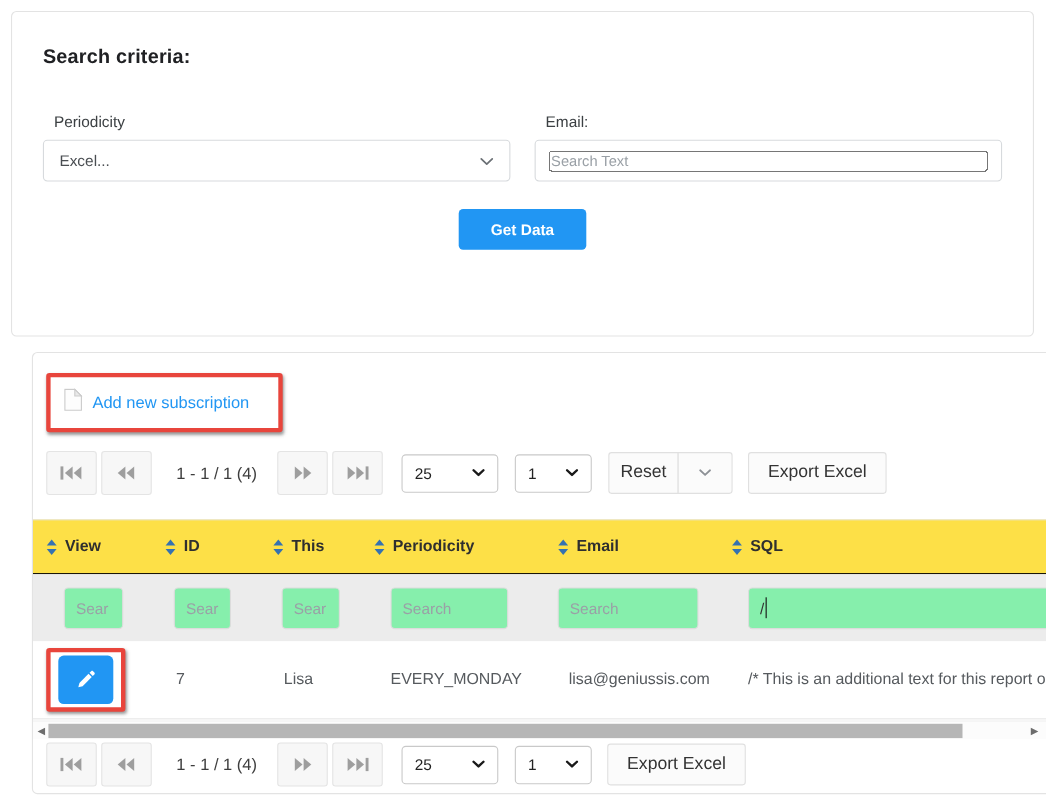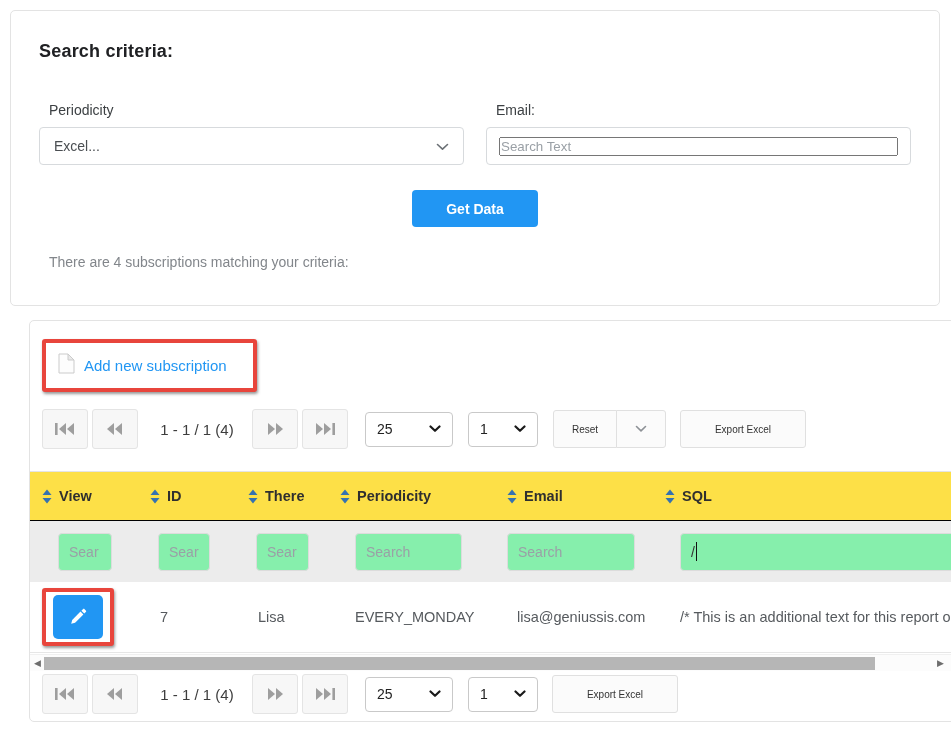--- a/index.html
+++ b/index.html
@@ -12,21 +12,21 @@
   #search-panel { margin-top: 10px; height: 296px; padding: 30px 28px 0 28px; }
   .panel-title { font-size: 18px; font-weight: bold; color: #202124; letter-spacing: .2px; }
   .form-row { display: flex; gap: 22px; margin-top: 40px; }
   .field { width: 430px; }
   .field-label { font-size: 14px; color: #3c4043; padding-left: 10px; margin-bottom: 9px; }
   .control { height: 38px; border: 1px solid #d7dadd; border-radius: 4px; background: #fff;
     display: flex; align-items: center; padding: 0 14px; font-size: 14px; }
   .select-control { justify-content: space-between; color: #4a4e52; cursor: pointer; }
   input.text-control { width: 100%; outline: none; color: #3c4043; }
   input::placeholder { color: #9aa0a6; opacity: 1; }
-  .btn-primary { display: block; margin: 25px auto 0; width: 126px; height: 37px;
+  .btn-primary { display: block; margin: 25px auto 0; width: 116px; height: 37px;
     background: #2196f3; color: #fff; border: none; border-radius: 4px;
     font-size: 14px; font-weight: bold; font-family: "Liberation Sans", sans-serif; cursor: pointer; }
   .results-note { margin-top: 27px; padding-left: 10px; font-size: 14px; color: #82868b; }
 
   
   #grid-panel { margin-top: 14px; height: 402px; padding-top: 18px; overflow: hidden; margin-left: 29px; }
   .hl-box { border: 4px solid #e8453c; border-radius: 3px; box-shadow: 1px 2px 3px rgba(70,70,70,.55); }
   #add-box { display: inline-flex; align-items: center; gap: 9px; margin-left: 12px;
     padding: 10px 26px 10px 12px; background: #fff; cursor: pointer; }
   .add-link { color: #2196f3; font-size: 15px; font-weight: 500; }
@@ -36,21 +36,21 @@
     border-radius: 3px; display: flex; align-items: center; justify-content: center;
     margin-right: 4px; cursor: pointer; }
   .range-text { width: 96px; text-align: center; font-size: 15px; color: #3d3d3d; margin: 0 7px; }
   .select-box { height: 35px; background: #fff; border: 1px solid #c9c9c9; border-radius: 4px;
     display: flex; align-items: center; justify-content: space-between; padding: 0 11px;
     font-size: 14px; color: #222; cursor: pointer; }
   .size-select { width: 88px; margin-left: 13px; }
   .page-select { width: 70px; margin-left: 15px; }
   .btn-group { display: flex; margin-left: 15px; }
   .flat-btn { height: 38px; background: #fbfbfb; border: 1px solid #e0e0e0;
-    font-size: 10px; color: #333; font-family: "Liberation Sans", sans-serif;
+    font-size: 16px; color: #333; font-family: "Liberation Sans", sans-serif;
     display: flex; align-items: center; justify-content: center; cursor: pointer; }
   .btn-group .flat-btn { border-radius: 0; margin-left: -1px; }
   .btn-group .flat-btn:first-child { border-radius: 3px 0 0 3px; margin-left: 0; }
   .btn-group .flat-btn:last-child { border-radius: 0 3px 3px 0; }
   .w-reset { width: 64px; } .w-csv { width: 104px; } .w-chev { width: 50px; }
   .w-excel { width: 126px; border-radius: 3px; margin-left: 14px; }
 
   .table-wrap { margin-top: 22px; width: 928px; overflow: hidden; }
   .t-row { display: flex; align-items: center; padding-left: 12px; }
   .t-head { height: 50px; background: #fde047; border-top: 1px solid #e4e4e4;
@@ -102,21 +102,20 @@
       </div>
     </div>
     <div class="field">
       <div class="field-label">Email:</div>
       <div class="control" style="padding:0 12px;">
         <input class="text-control" type="text" placeholder="Search Text" style="">
       </div>
     </div>
   </div>
   <button class="btn-primary">Get Data</button>
-  <div class="results-note">There are 4 subscriptions matching your criteria:</div>
 </div>
 
 <div class="panel" id="grid-panel">
 
   <div class="hl-box" id="add-box">
     <span>
       <svg width="17" height="21" viewBox="0 0 17 21">
           <path d="M1 1 h9 l6 6 v13 h-15 z" fill="#fdfdfd" stroke="#cbcbcb"></path>
           <path d="M10 1 l6 6 h-6 z" fill="#e9e9e9" stroke="#cbcbcb"></path>
         </svg>
@@ -196,21 +195,21 @@
             </svg>
         <span>ID</span>
           </span>
         </div>
       <div class="c3">
           <span class="th">
         <svg width="10" height="15" viewBox="0 0 10 15" fill="#3572b0">
               <polygon points="5,0.5 9.5,6 0.5,6"></polygon>
               <polygon points="0.5,9 9.5,9 5,14.5"></polygon>
             </svg>
-        <span>There</span>
+        <span>This</span>
           </span>
         </div>
       <div class="c4">
           <span class="th">
         <svg width="10" height="15" viewBox="0 0 10 15" fill="#3572b0">
               <polygon points="5,0.5 9.5,6 0.5,6"></polygon>
               <polygon points="0.5,9 9.5,9 5,14.5"></polygon>
             </svg>
         <span>Periodicity</span>
           </span>

